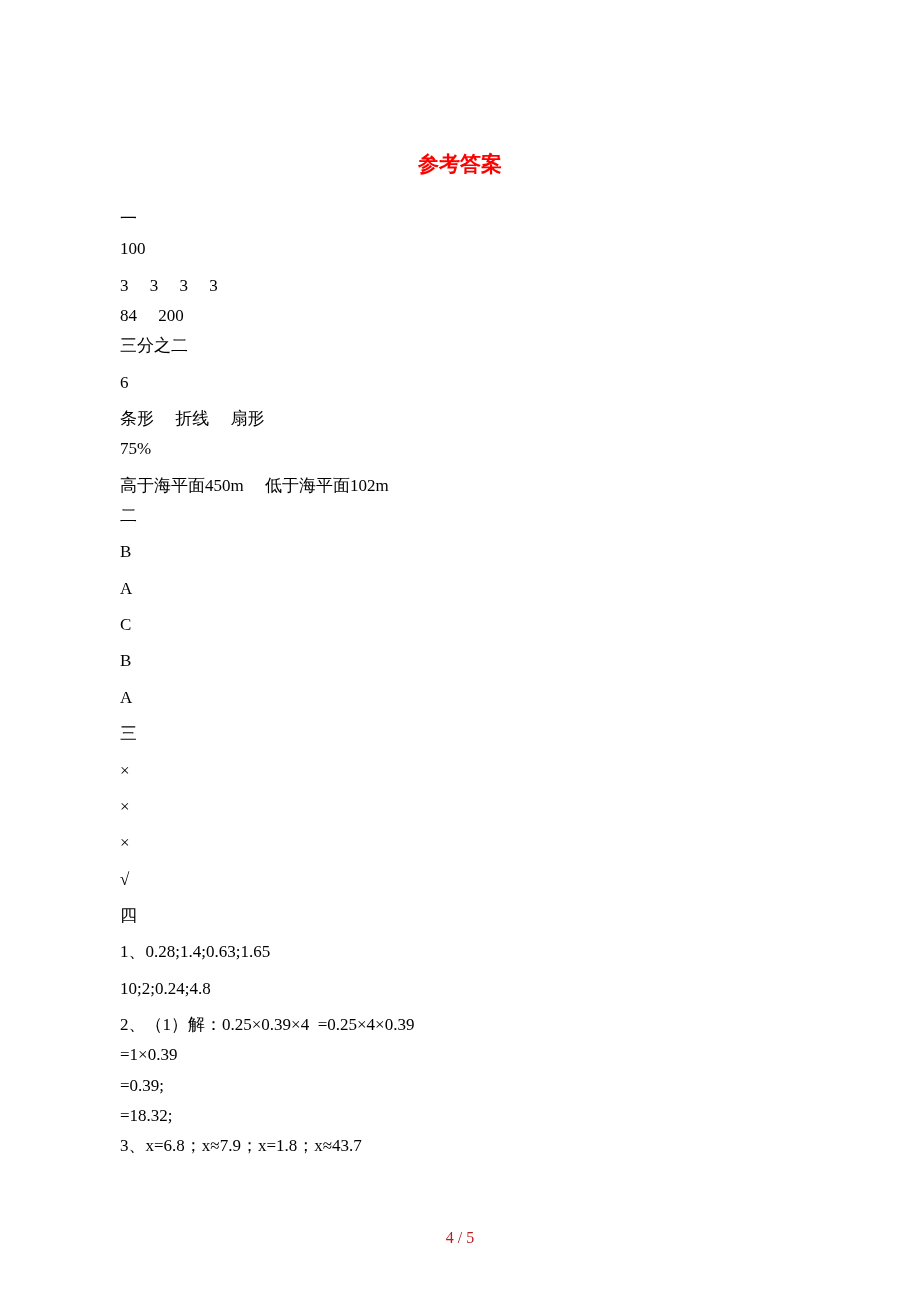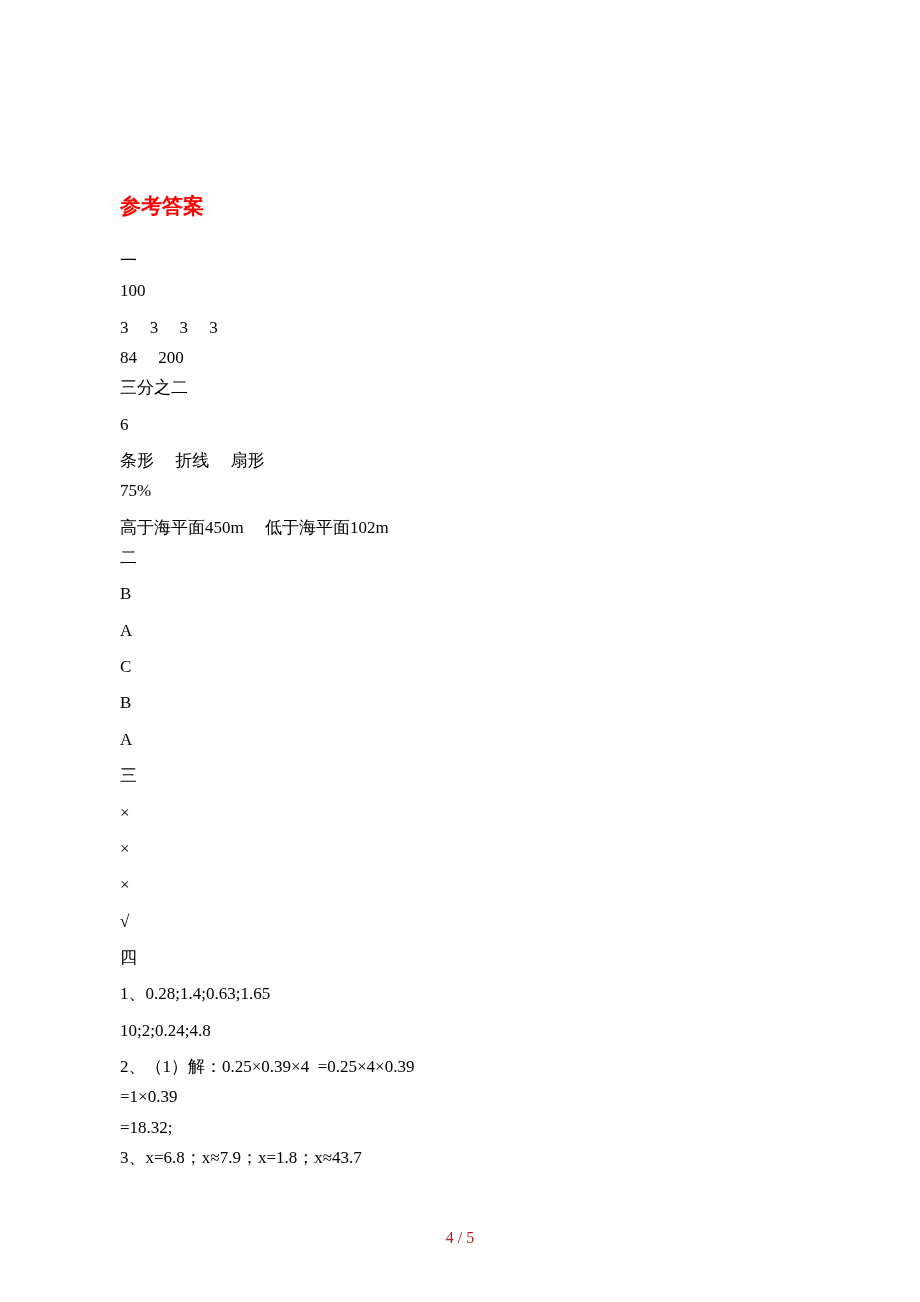--- a/index.html
+++ b/index.html
@@ -11,27 +11,26 @@
       background: #ffffff;
       width: 920px;
       height: 1302px;
       font-family: "SimSun", "宋体", serif;
       position: relative;
     }
     .page {
       padding: 150px 120px 0 120px;
     }
     .title {
-      text-align: left;
+      text-align: center;
       color: #ff0000;
       font-weight: bold;
       font-size: 21px;
       margin-bottom: 28px;
       font-family: "SimHei", "黑体", sans-serif;
-      margin-top: 42px;
     }
     .content {
       font-size: 17px;
       color: #000000;
       line-height: 1.55;
     }
     .line {
       margin-bottom: 4px;
       white-space: pre;
     }
@@ -72,17 +71,18 @@
       <div class="line spaced">三</div>
       <div class="line spaced">×</div>
       <div class="line spaced">×</div>
       <div class="line spaced">×</div>
       <div class="line spaced">√</div>
       <div class="line spaced">四</div>
       <div class="line spaced">1、0.28;1.4;0.63;1.65</div>
       <div class="line spaced">10;2;0.24;4.8</div>
       <div class="line">2、（1）解：0.25×0.39×4  =0.25×4×0.39</div>
       <div class="line">=1×0.39</div>
+      <div class="line">=0.39;</div>
       <div class="line">=18.32;</div>
       <div class="line">3、x=6.8；x≈7.9；x=1.8；x≈43.7</div>
     </div>
 </div>
 <div class="page-num">4 / 5</div>
 
 </body></html>

